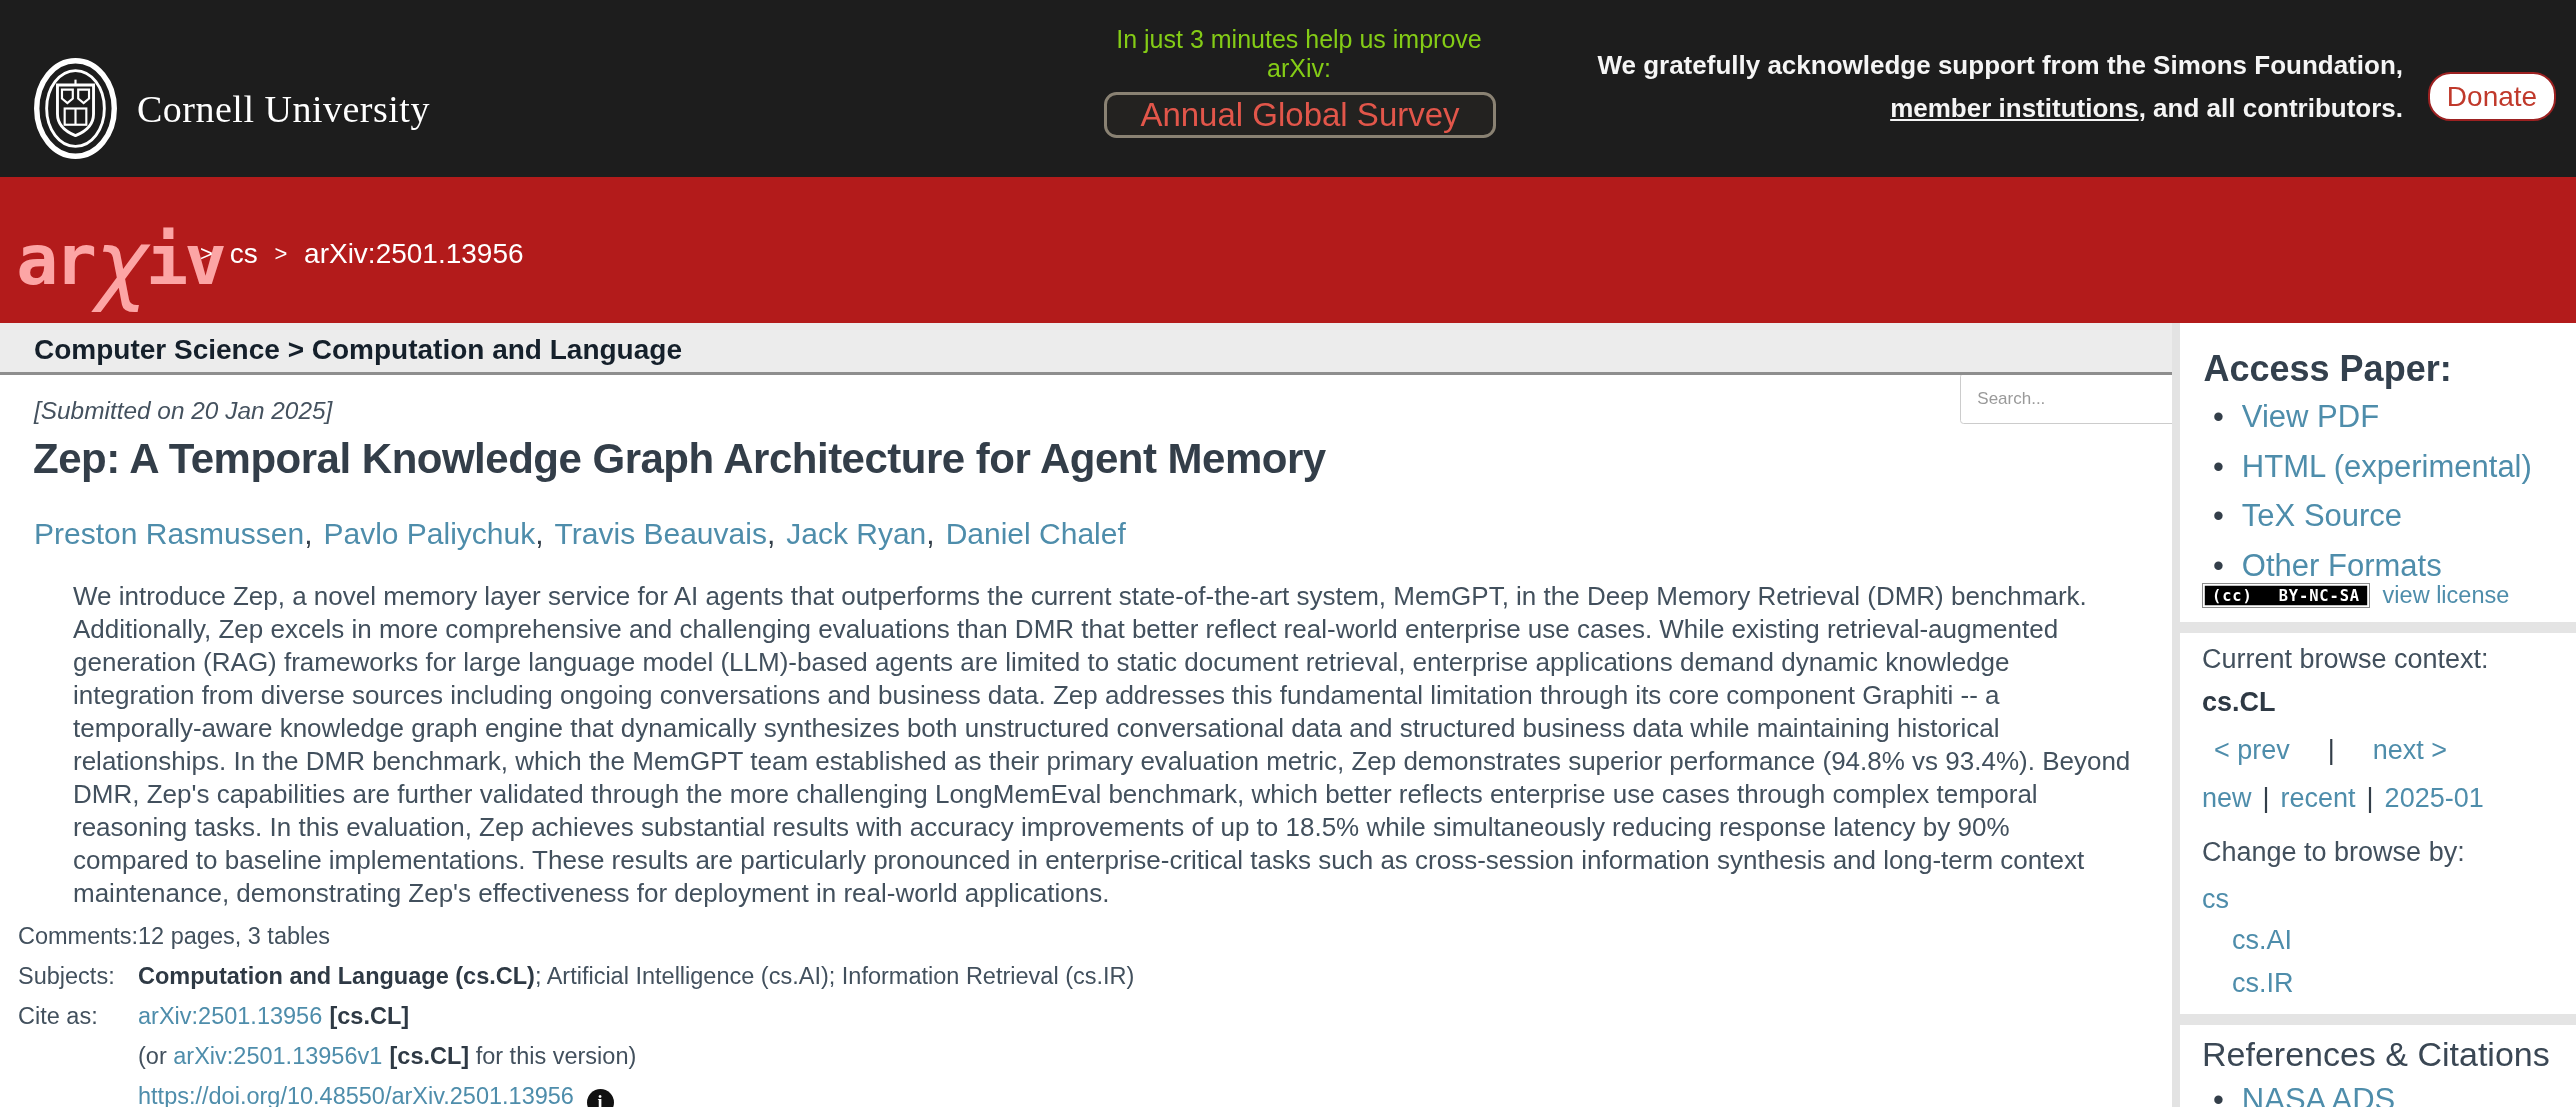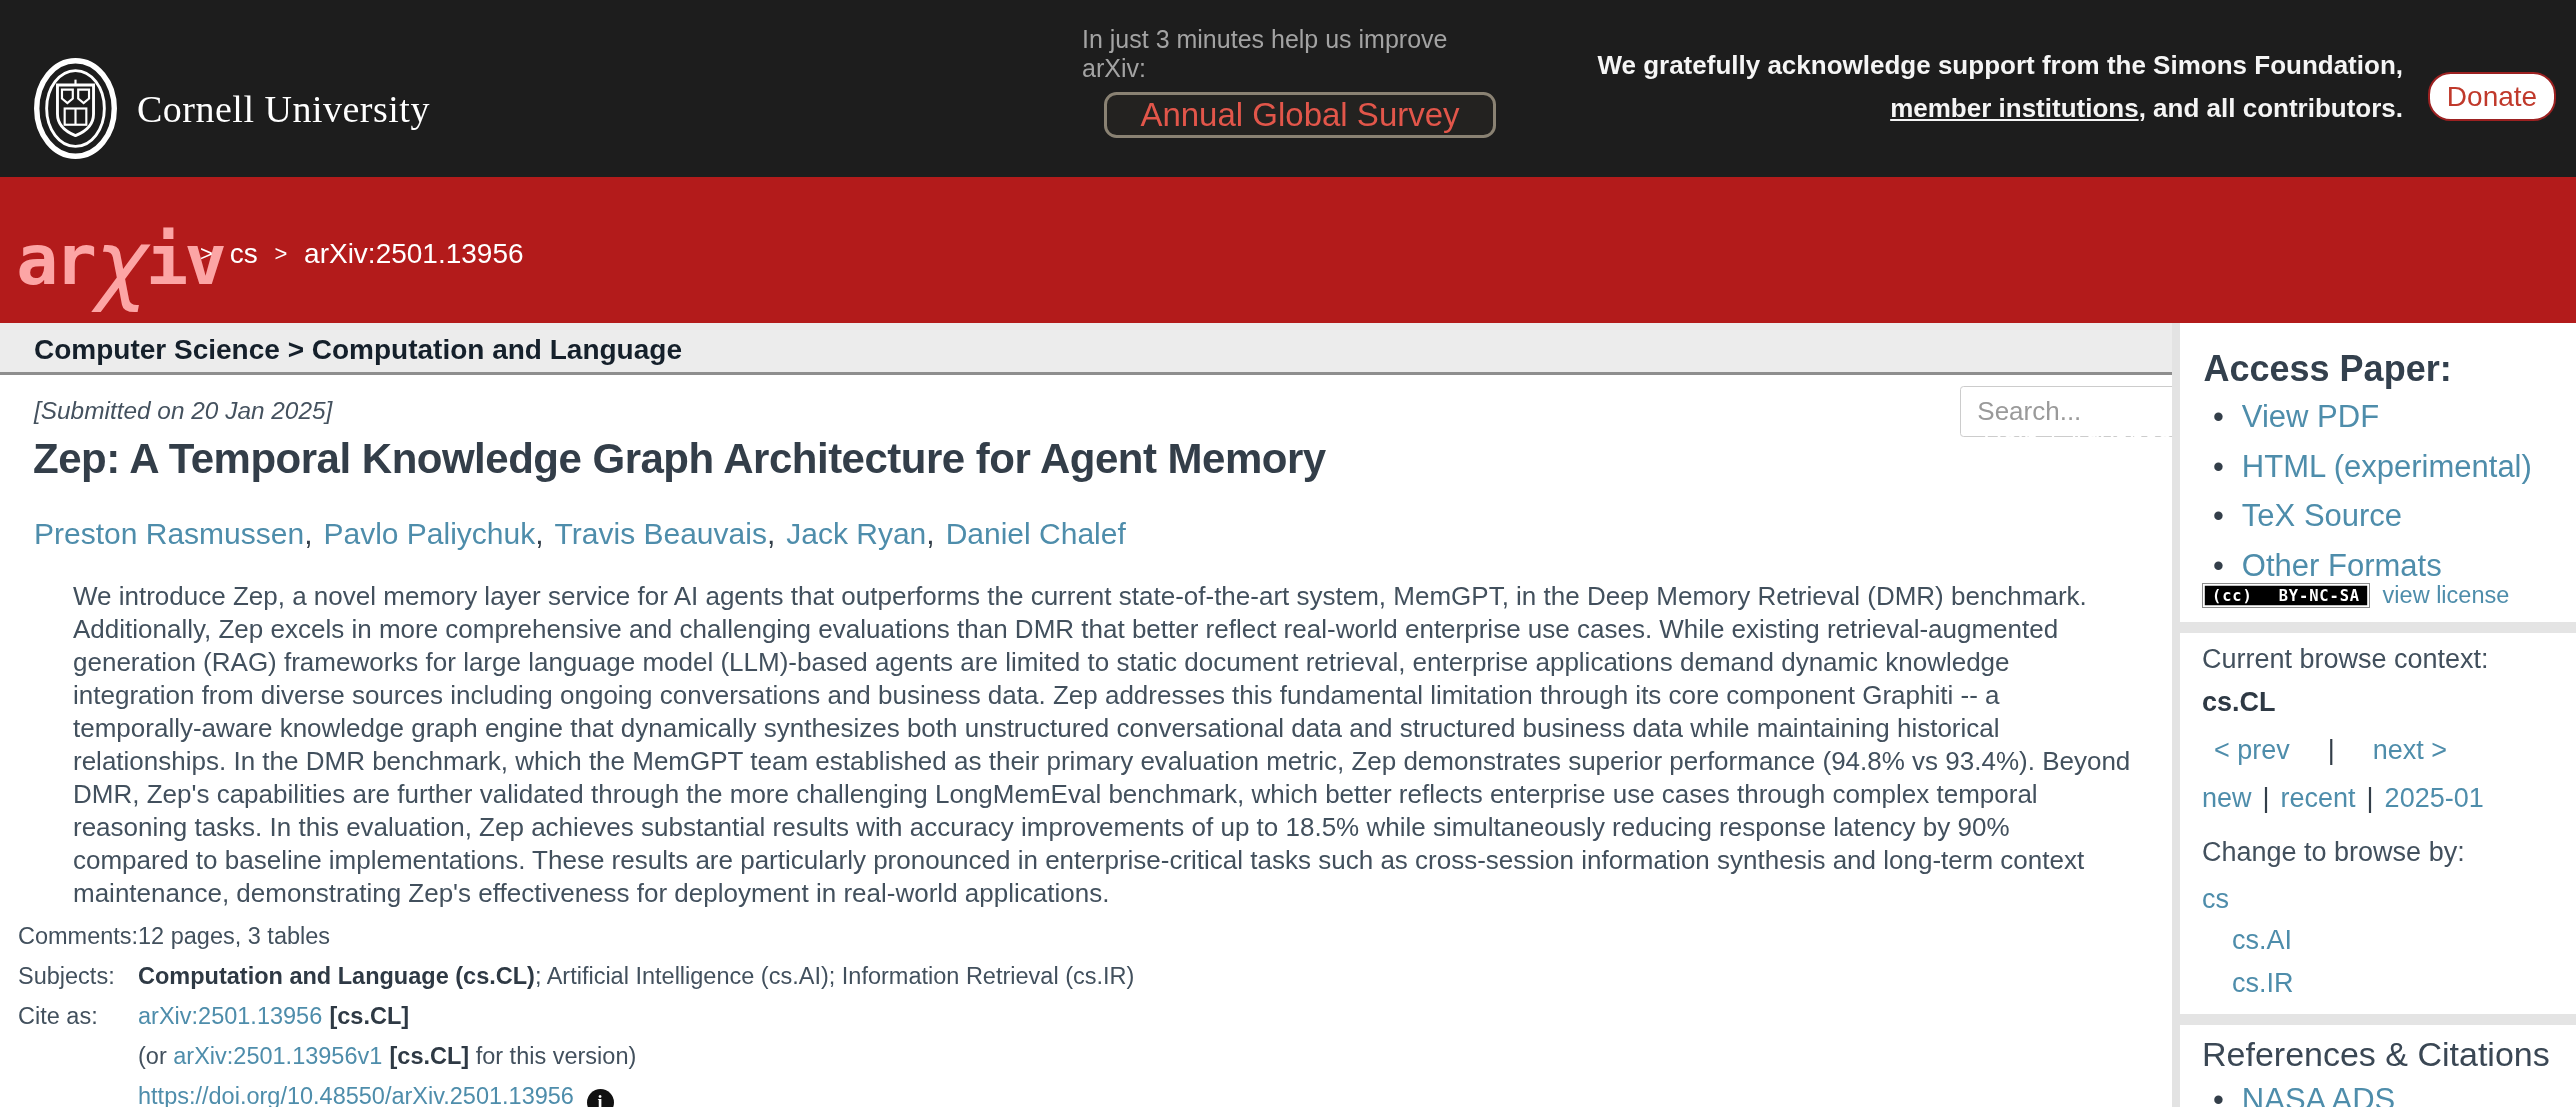--- a/index.html
+++ b/index.html
@@ -4,44 +4,44 @@
 <style>
   * { margin:0; padding:0; box-sizing:border-box; }
   html,body { width:2576px; height:1107px; overflow:hidden; background:#fff;
               font-family:"Liberation Sans", sans-serif; }
   a { text-decoration:none; cursor:pointer; }
 
   
   .topbar { position:absolute; left:0; top:0; width:2576px; height:177px; background:#1d1d1d; }
   .cornell { position:absolute; left:34px; top:58px; display:flex; align-items:center; gap:20px; }
   .cornell-text { color:#fff; font-family:"Liberation Serif", serif; font-size:38px; letter-spacing:0.5px; }
-  .survey-prompt { position:absolute; left:1082px; top:25px; width:434px; text-align:left;
-                   color:#a3a3a3; font-size:25px; }
+  .survey-prompt { position:absolute; left:1082px; top:25px; width:434px; text-align:center;
+                   color:#84cc16; font-size:25px; }
   .survey-btn { position:absolute; left:1104px; top:92px; width:392px; height:46px;
                 background:#232220; border:3.6px solid #8a8273; border-radius:12.6px;
                 color:#e2564a; font-size:33px; font-family:"Liberation Sans",sans-serif; cursor:pointer; }
   .ack { position:absolute; right:173px; top:44px; text-align:right; color:#f5f5f5;
          font-size:26px; font-weight:600; line-height:43px; }
   .ack a { color:#f5f5f5; text-decoration:underline; }
   .donate { position:absolute; right:20px; top:72px; width:128px; height:49px; background:#fff;
             border:2.7px solid #9c2121; border-radius:22.6px; color:#c0392b; font-size:28px;
             font-family:"Liberation Sans",sans-serif; cursor:pointer; }
 
   
   .banner { position:absolute; left:0; top:177px; width:2576px; height:146px; background:#b31b1b; }
   .arxiv-logo { position:absolute; left:16.3px; top:23.5px; color:#fca5a5;
                 font-family:"DejaVu Sans Mono", monospace; font-weight:bold; font-size:70px;
                 letter-spacing:-3.6px; cursor:pointer; }
   .arxiv-logo .chi { font-family:"DejaVu Sans", sans-serif; font-weight:400; font-size:89px;
                      font-style:italic; position:relative; top:9px; margin:0 1.8px; }
   .crumbs { position:absolute; left:191px; top:61px; color:#fff; font-size:28px; }
   .crumbs .sep { font-size:22px; vertical-align:1.8px; margin:0 9px; color:#fff; }
   .crumbs a { color:#fff; }
-  .search-input { position:absolute; left:1960px; top:209px; width:262px; height:51px;
-                  border:0.9px solid #ccc; border-radius:3.6px; padding:0 16.3px; font-size:26px;
+  .search-input { position:absolute; left:1960px; top:196px; width:262px; height:51px;
+                  border:0.9px solid #ccc; border-radius:3.6px; padding:0 16.3px; font-size:17px;
                   font-family:"Liberation Sans",sans-serif; color:#a16207; }
   .search-input::placeholder { color:#9a9a9a; }
   .field-select { position:absolute; left:2226px; top:194px; width:211px; height:54px; background:#fff;
                   border:0.9px solid #ccc; display:flex; align-items:center; justify-content:space-between;
                   padding:0 12.6px 0 16.3px; font-size:27px; color:#2b2b2b; cursor:pointer; }
   .field-select .caret { color:#2456a4; font-size:22px; }
   .search-btn { position:absolute; left:2441px; top:194px; width:117px; height:54px; background:#5c1414;
                 border:none; border-radius:5.4px; color:#fff; font-size:27px;
                 font-family:"Liberation Sans",sans-serif; cursor:pointer; }
   .help-row { position:absolute; left:1983px; top:249px; color:#fff; font-size:27px; }

